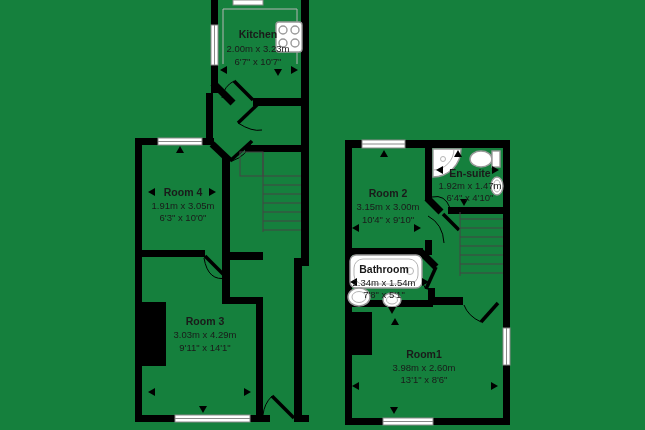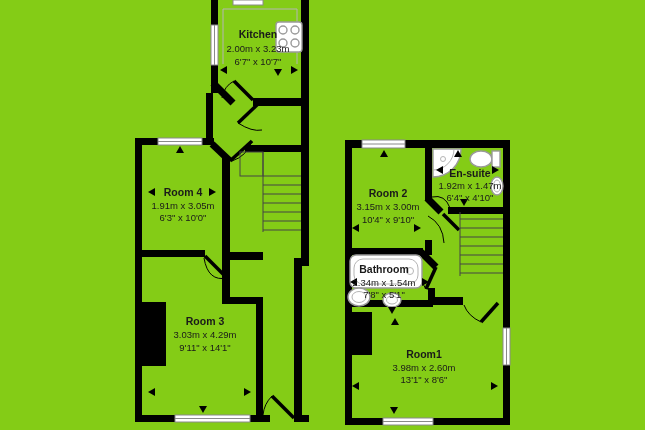--- a/index.html
+++ b/index.html
@@ -1,16 +1,16 @@
 <!DOCTYPE html>
 <html><head>
 <meta charset="utf-8">
 <style>
   html,body{margin:0;padding:0;background:#ffffff;}
-  .stage{position:relative;width:645px;height:430px;background:#84cc16;overflow:hidden;
+  .stage{position:relative;width:645px;height:430px;background:#15803d;overflow:hidden;
          font-family:"Liberation Sans",sans-serif;}
   svg{display:block;}
   .room-name{font-family:"Liberation Sans",sans-serif;font-size:10.5px;font-weight:bold;fill:#1a1a1a;}
   .room-dim{font-family:"Liberation Sans",sans-serif;font-size:9.5px;fill:#1a1a1a;}
   .wall{fill:#000;}
   .wallline{stroke:#000;stroke-width:7;}
   .leaf{stroke:#000;stroke-width:3.5;}
   .swing{stroke:#000;stroke-width:1;fill:none;}
   .win{fill:#ffffff;stroke:#8a8a8a;stroke-width:1;}
   .winline{stroke:#8a8a8a;stroke-width:1;}

